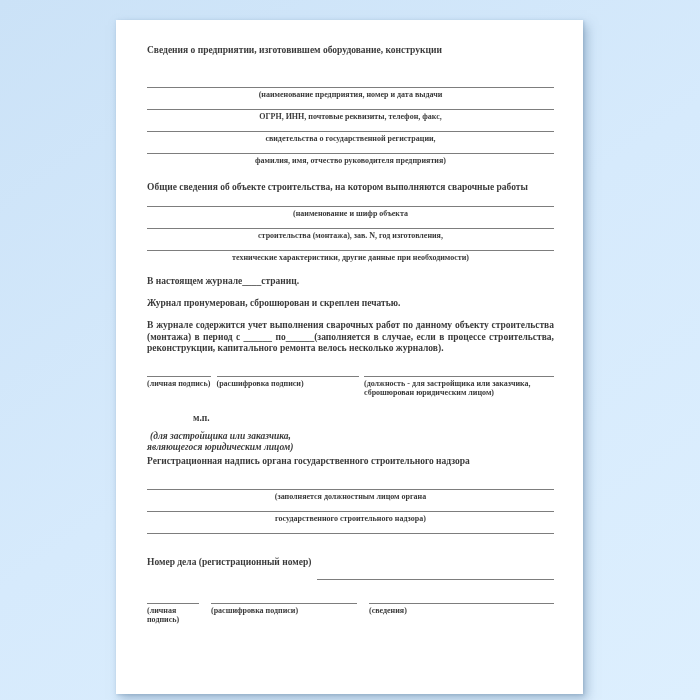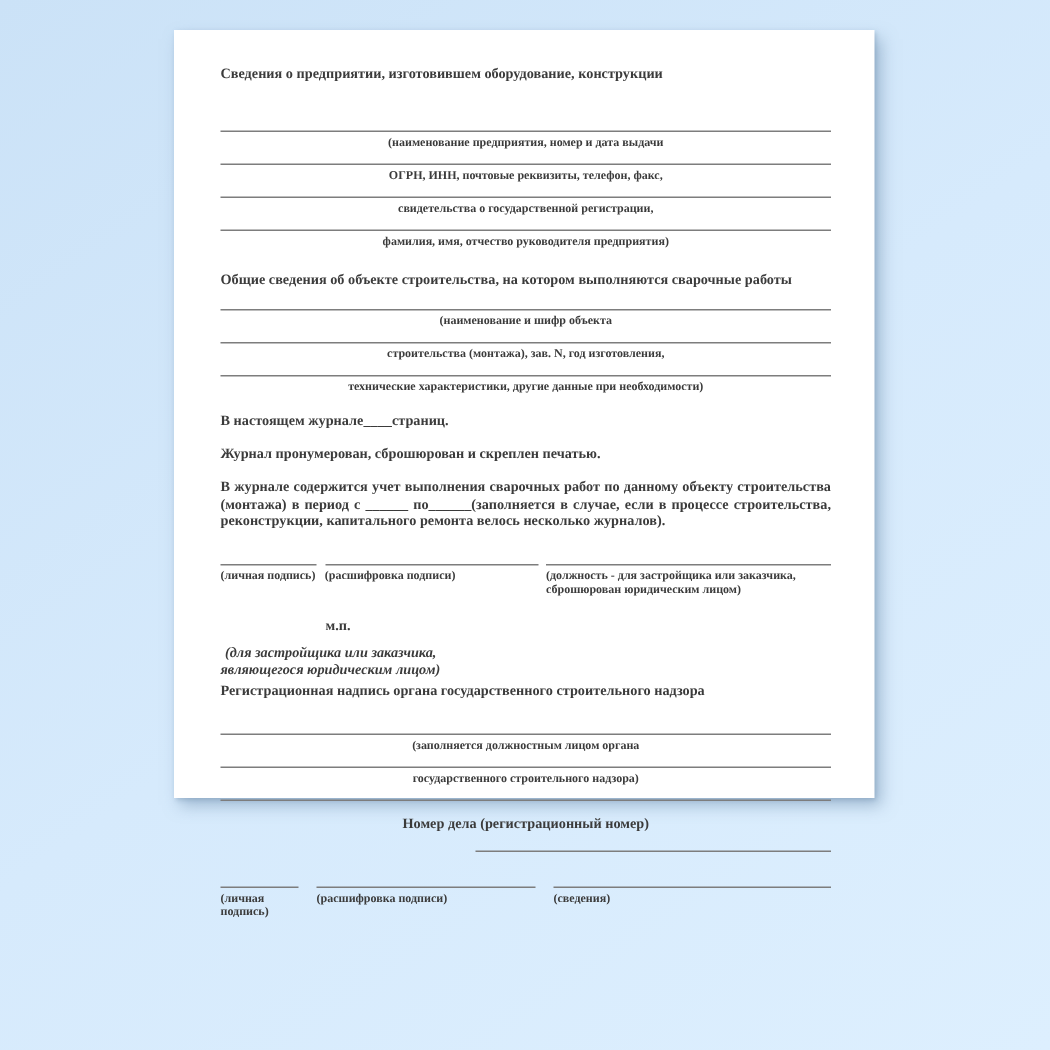--- a/index.html
+++ b/index.html
@@ -7,21 +7,21 @@
     width: 700px; height: 700px;
     overflow: hidden;
     font-family: "Liberation Serif", "DejaVu Serif", serif;
   }
   body {
     background: linear-gradient(145deg, #cbe2f7 0%, #d6eafc 50%, #ddeffe 100%);
   }
   .page {
     position: absolute;
     left: 116px; top: 20px;
-    width: 467px; height: 512px;
+    width: 467px; height: 674px;
     background: #ffffff;
     box-shadow: 4px 5px 10px rgba(105, 138, 170, 0.50), 1px 1px 3px rgba(105, 138, 170, 0.35);
   }
   .content {
     display: flow-root;
     margin-left: 31px;
     width: 407px;
     color: #3b3b3b;
     font-weight: 600;
     font-size: 9.5px;
@@ -62,26 +62,26 @@
   .sigrow2 { margin-top: 23px; }
   .sigcol {
     border-top: 1px solid #7d7d7d;
     padding-top: 2px;
     font-size: 8px;
     line-height: 9.5px;
   }
   .c1 { width: 64px; }  .c2 { width: 142px; } .c3 { width: 190px; }
   .c1b { width: 52px; } .c2b { width: 146px; } .c3b { width: 185px; }
 
-  .stamp { margin-top: 14px; margin-left: 70px; }
+  .stamp { margin-top: 14px; margin-left: 46px; }
 
   .note { margin-top: 7px; font-style: italic; line-height: 11px; }
   .note .n1 { padding-left: 3px; }
 
-  .case-label { margin-top: 0; text-align: center; }
+  .case-label { margin-top: 12px; }
   .blank-line {
     margin-top: 11px;
     margin-left: 170px;
     width: 237px;
     border-top: 1px solid #7d7d7d;
     height: 0;
   }
 </style>
 </head>
 <body>

